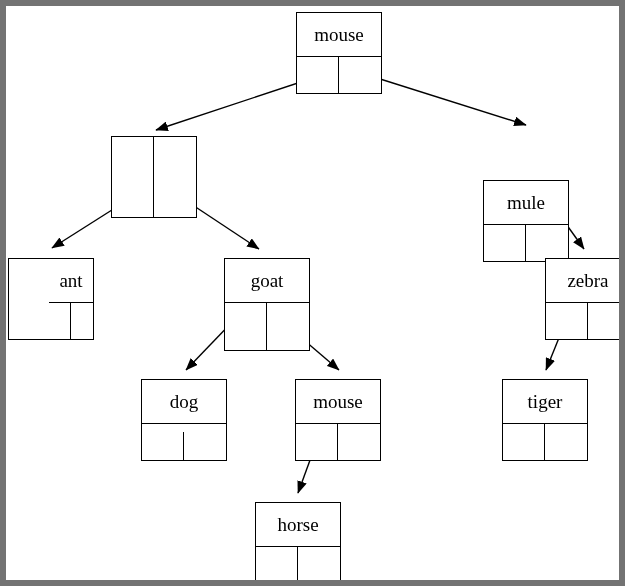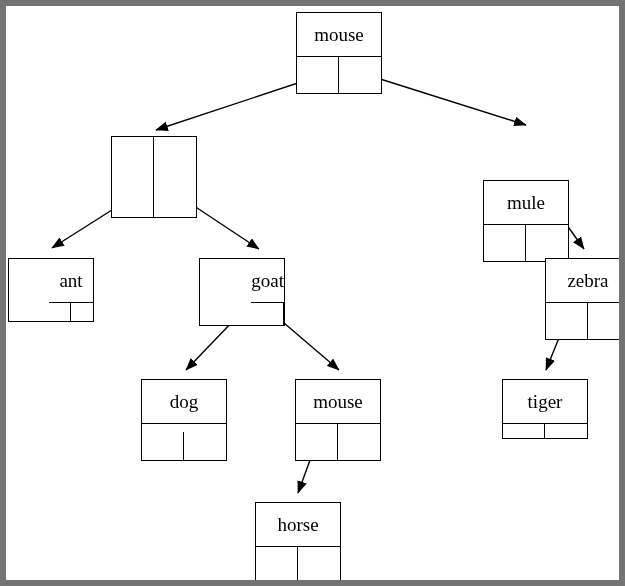--- a/index.html
+++ b/index.html
@@ -100,28 +100,28 @@
           <div class="ptr-cell right"></div>
         </div>
       </div>
       <div class="node" style="left: 477px; top: 130px; width: 86px; height: 82px; margin-top: 44px;">
         <div class="node-label" style="flex-basis: 44px; height: 44px;">mule</div>
         <div class="node-ptrs">
           <div class="ptr-cell left"></div>
           <div class="ptr-cell right"></div>
         </div>
       </div>
-      <div class="node" style="left: 2px; top: 252px; width: 86px; height: 64px; padding-left: 40px;">
+      <div class="node" style="left: 2px; top: 252px; width: 86px; height: 82px; padding-left: 40px;">
         <div class="node-label" style="flex-basis: 44px; height: 44px;">ant</div>
         <div class="node-ptrs">
           <div class="ptr-cell left"></div>
           <div class="ptr-cell right"></div>
         </div>
       </div>
-      <div class="node" style="left: 193px; top: 252px; width: 86px; height: 68px; align-items: flex-end;">
+      <div class="node" style="left: 218px; top: 252px; width: 86px; height: 93px;">
         <div class="node-label" style="flex-basis: 44px; height: 44px;">goat</div>
         <div class="node-ptrs">
           <div class="ptr-cell left"></div>
           <div class="ptr-cell right"></div>
         </div>
       </div>
       <div class="node" style="left: 539px; top: 252px; width: 86px; height: 82px;">
         <div class="node-label" style="flex-basis: 44px; height: 44px;">zebra</div>
         <div class="node-ptrs">
           <div class="ptr-cell left"></div>
@@ -135,21 +135,21 @@
           <div class="ptr-cell right"></div>
         </div>
       </div>
       <div class="node" style="left: 289px; top: 373px; width: 86px; height: 82px;">
         <div class="node-label" style="flex-basis: 44px; height: 44px;">mouse</div>
         <div class="node-ptrs">
           <div class="ptr-cell left"></div>
           <div class="ptr-cell right"></div>
         </div>
       </div>
-      <div class="node" style="left: 496px; top: 373px; width: 86px; height: 60px;">
+      <div class="node" style="left: 496px; top: 373px; width: 86px; height: 82px;">
         <div class="node-label" style="flex-basis: 44px; height: 44px;">tiger</div>
         <div class="node-ptrs">
           <div class="ptr-cell left"></div>
           <div class="ptr-cell right"></div>
         </div>
       </div>
       <div class="node" style="left: 249px; top: 496px; width: 86px; height: 82px; justify-content: center;">
         <div class="node-label" style="flex-basis: 44px; height: 44px;">horse</div>
         <div class="node-ptrs">
           <div class="ptr-cell left"></div>

